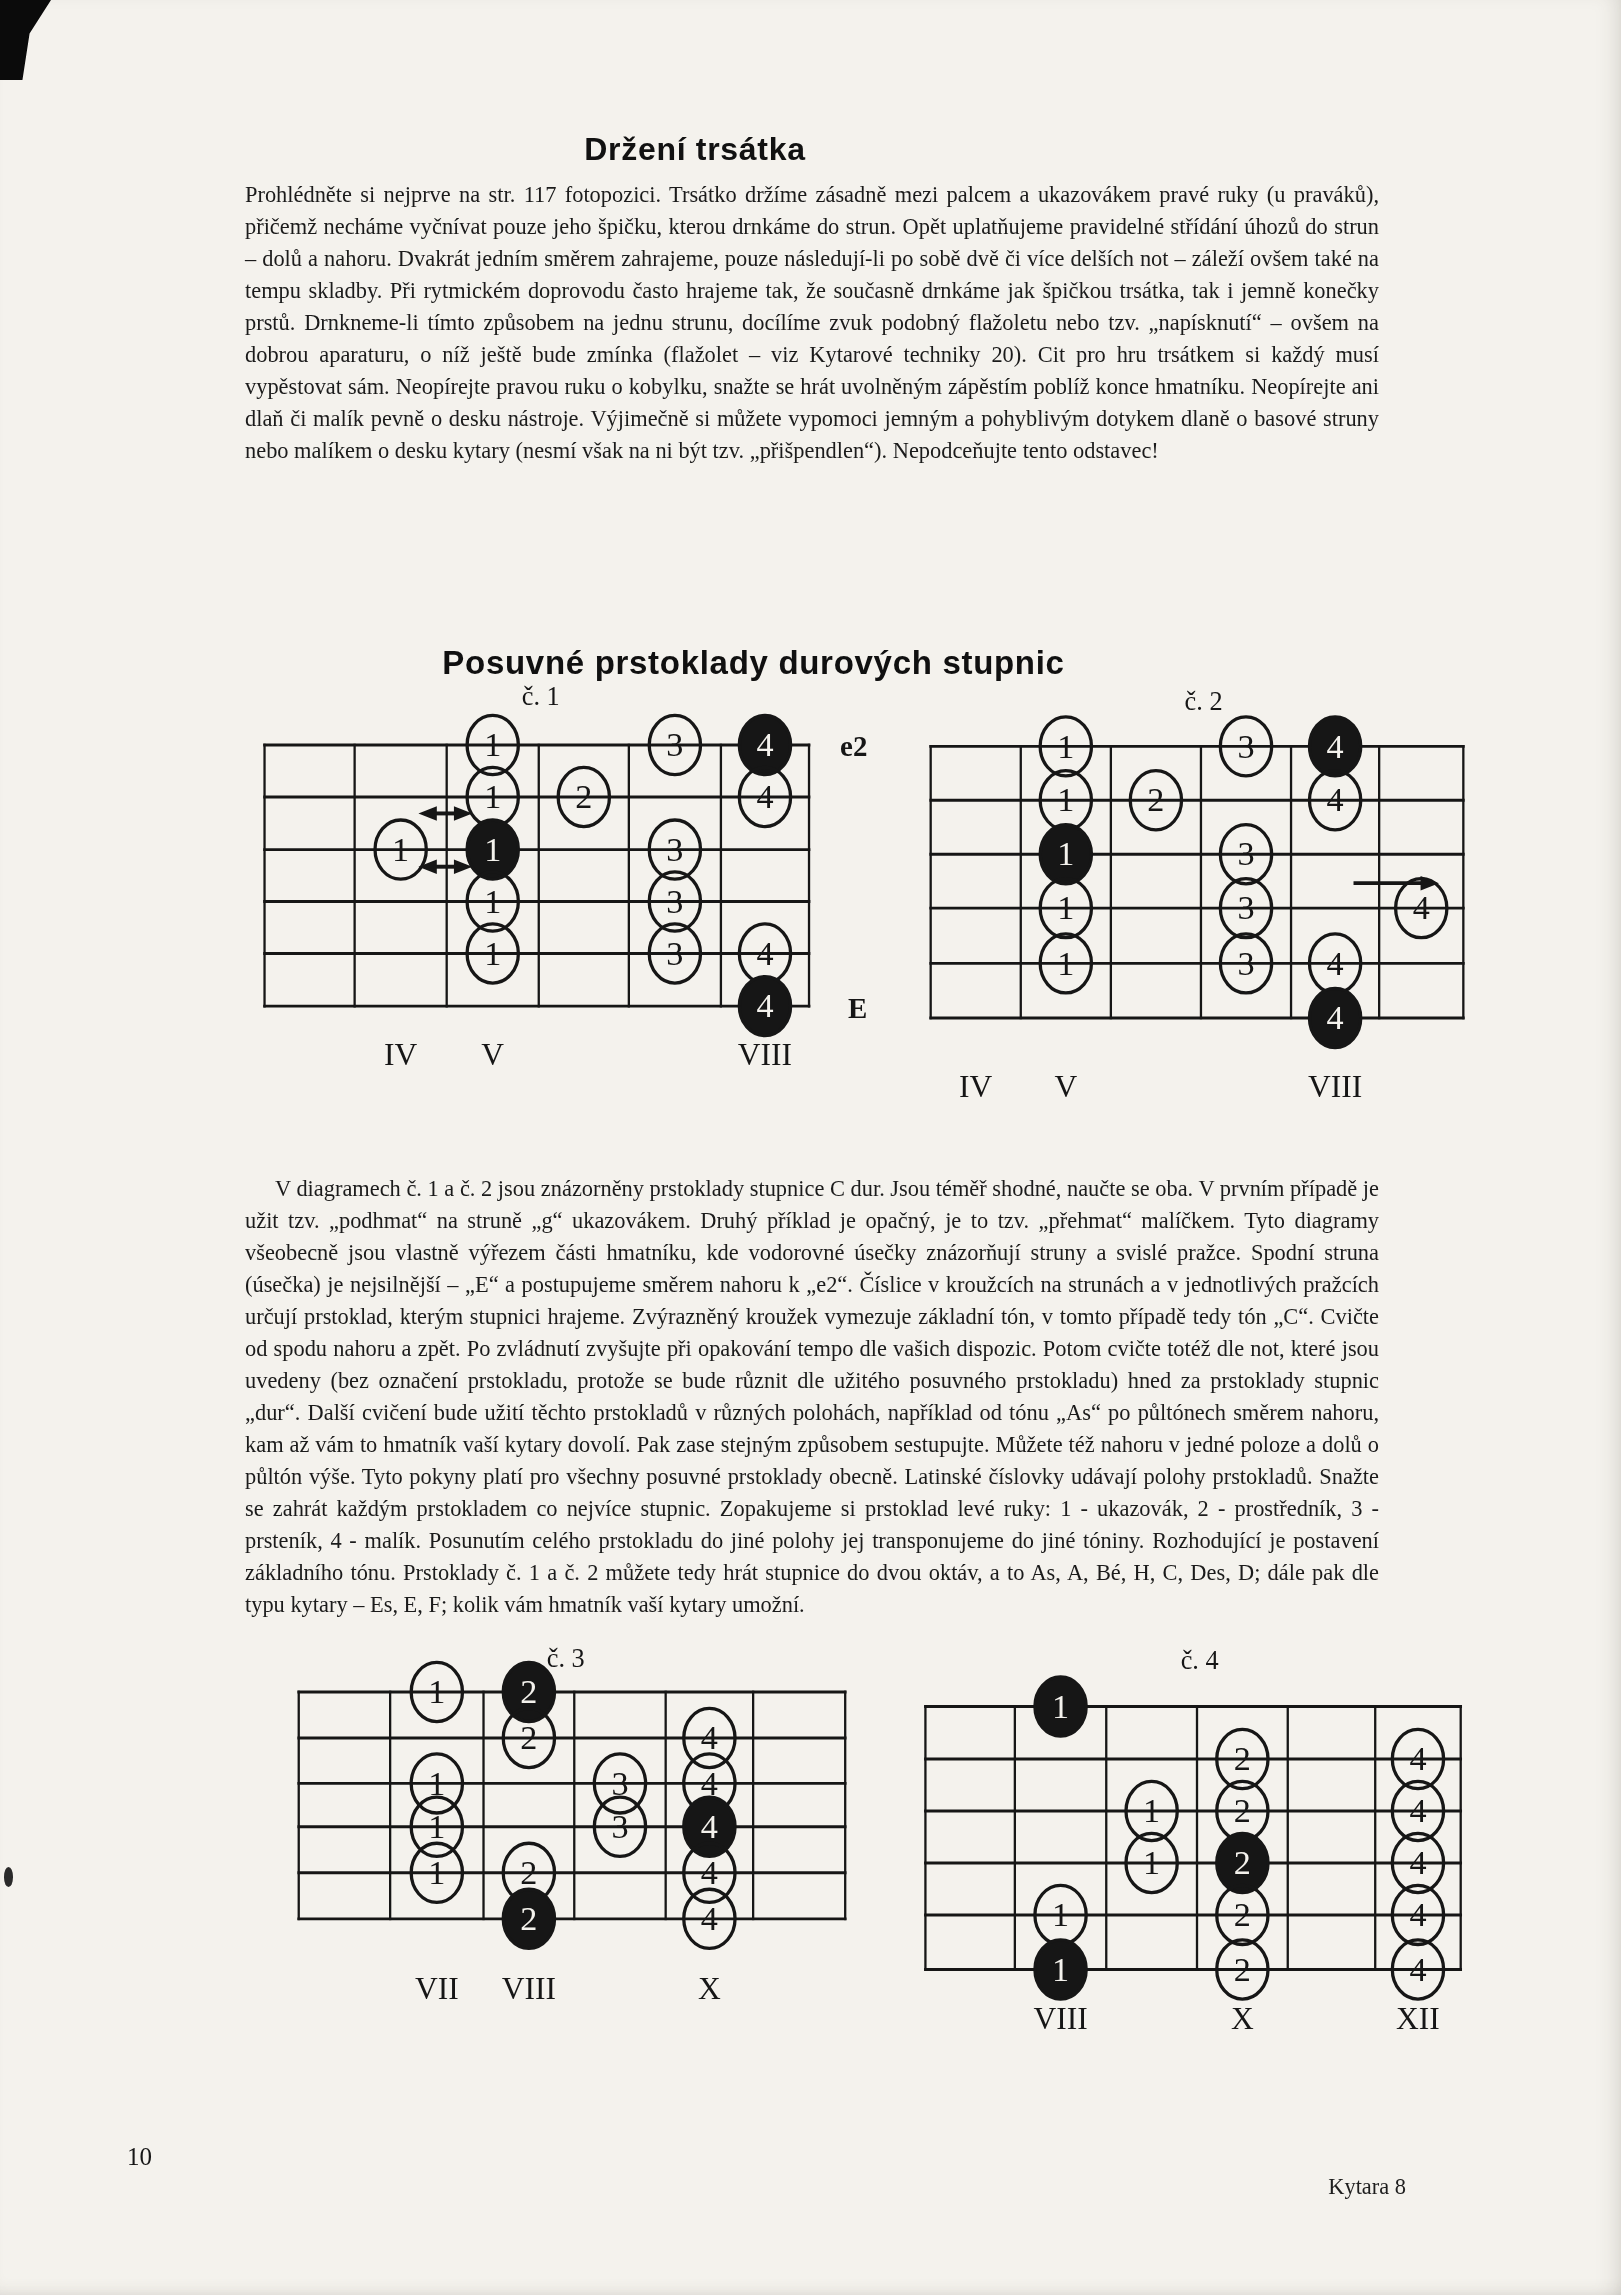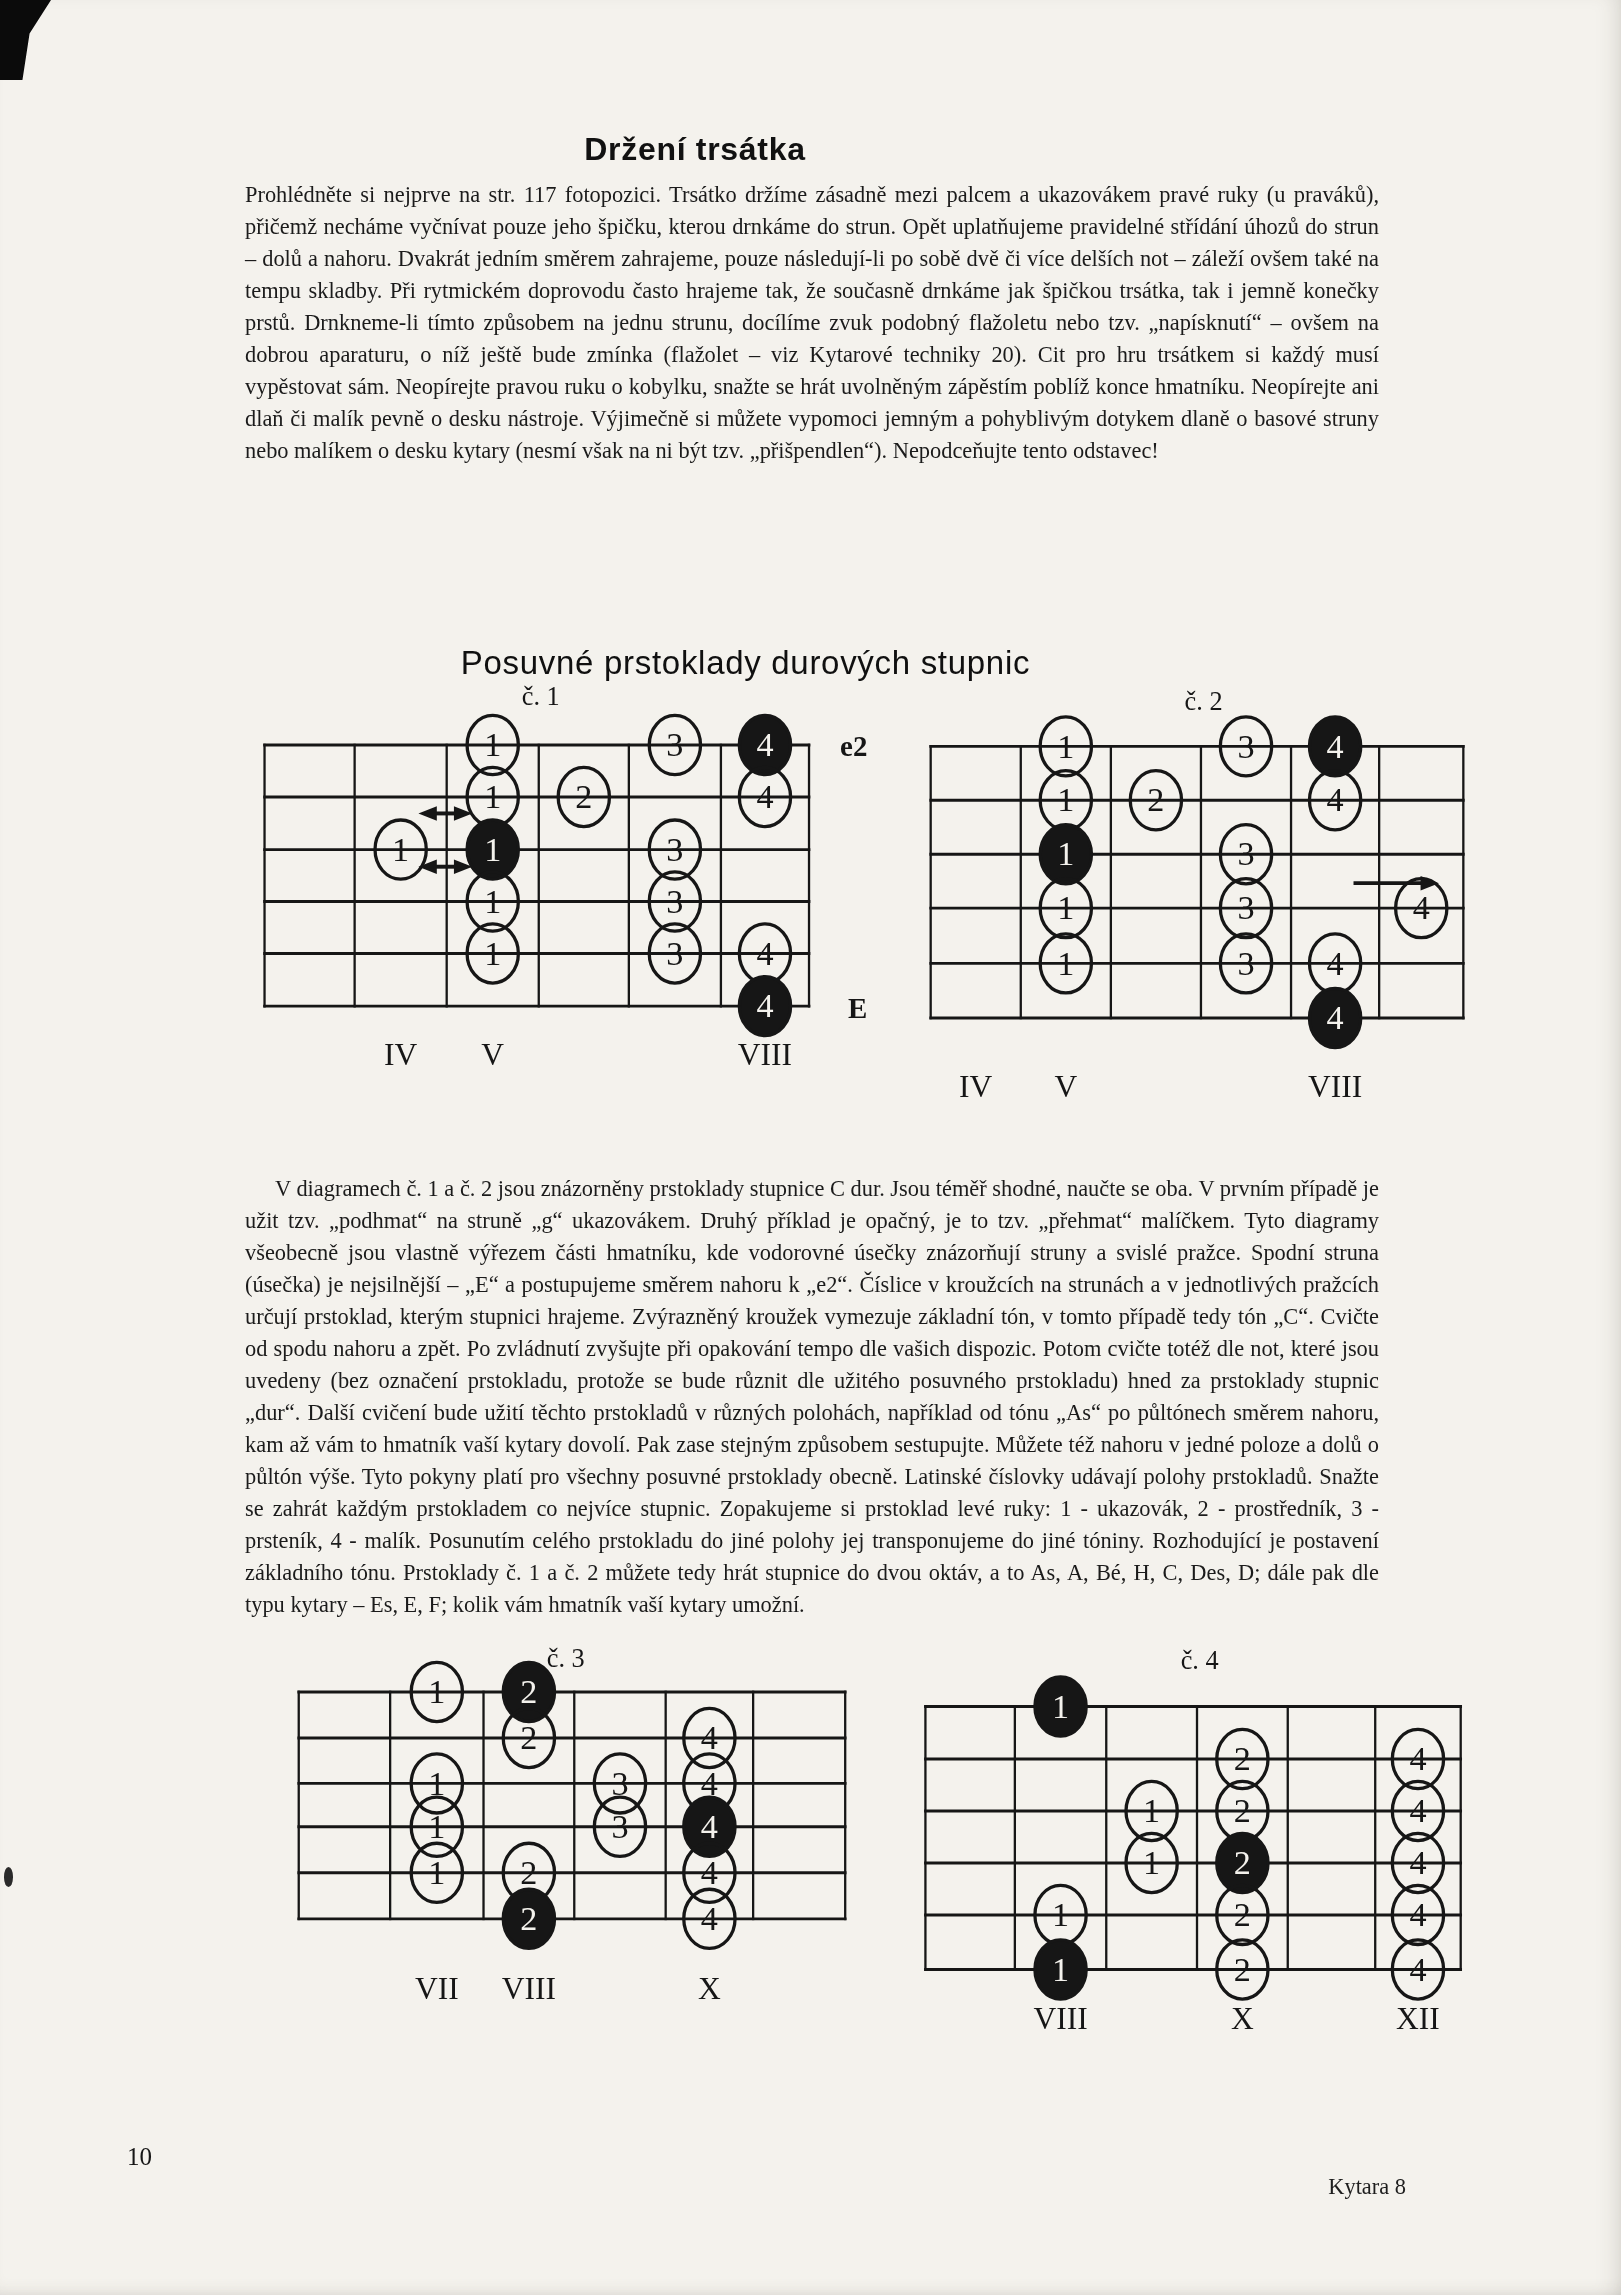--- a/index.html
+++ b/index.html
@@ -22,22 +22,23 @@
     letter-spacing:0.7px;
   }
   .para{
     position:absolute;left:245px;width:1134px;
     font-size:22.4px;line-height:32px;text-align:justify;color:#1b1b1b;
   }
   .para-1{top:179px;}
   .para-2{top:1173px;text-indent:30px;}
   .title-2{
     position:absolute;left:0;top:617px;width:1491px;text-align:center;
-    font-family:"Liberation Sans", sans-serif;font-weight:normal;font-size:33px;color:#101010;
+    font-family:"Liberation Sans", sans-serif;font-weight:bold;font-size:33px;color:#101010;
     letter-spacing:0.7px;
+    padding-left:8px;
   }
   .footer-page-num{
     position:absolute;left:127px;top:2143px;font-size:25px;font-weight:normal;color:#161616;
   }
   .footer-book{
     position:absolute;right:216px;top:2174px;font-size:22.4px;color:#1e1e1e;
   }
   svg#diagram-layer{position:absolute;left:0;top:0;}
   svg text{font-family:"Liberation Serif", serif;}
 </style>

